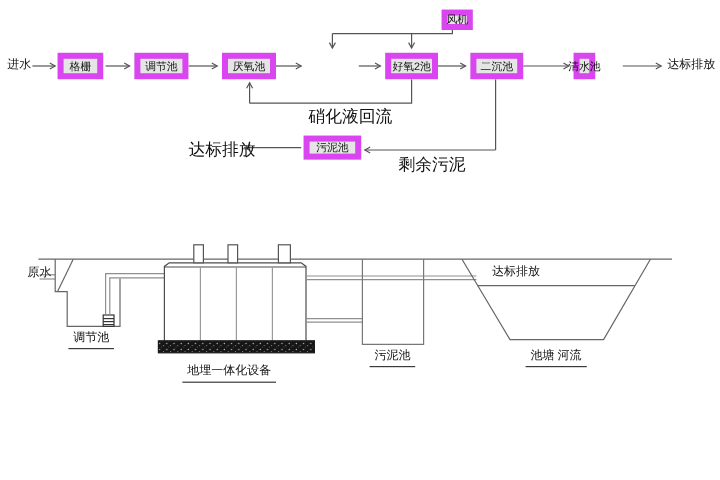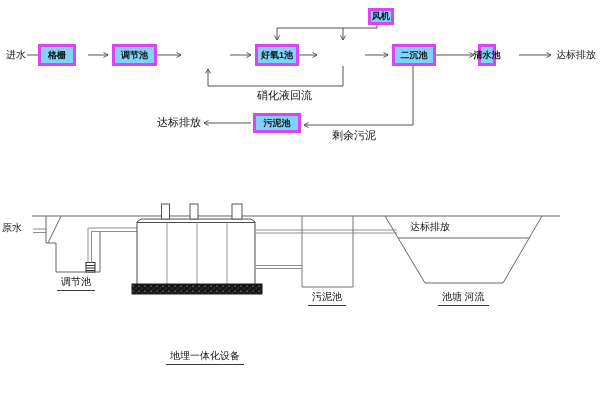--- a/index.html
+++ b/index.html
@@ -1,23 +1,23 @@
 <!DOCTYPE html>
 <html><head>
 <meta charset="utf-8">
 <style>
   html,body{margin:0;padding:0;background:#fff;}
   .stage{position:relative;width:600px;height:400px;background:#ffffff;
          font-family:"Liberation Sans",sans-serif;overflow:hidden;}
   svg.layer{position:absolute;left:0;top:0;}
-  .fb{position:absolute;height:22px;border:3px solid #d946ef;background:#7dd3fc;
+  .fb{position:absolute;height:22px;border:5px solid #d946ef;background:#e5e5e5;
       display:flex;align-items:center;justify-content:center;
-      font-size:9px;color:#111;box-sizing:border-box;white-space:nowrap;z-index:3;font-weight:bold;}
+      font-size:9px;color:#111;box-sizing:border-box;white-space:nowrap;z-index:3;}
   .lbl{position:absolute;font-size:10px;color:#111;white-space:nowrap;line-height:1.15;z-index:3;}
-  .sm{font-size:11px;}
+  .sm{font-size:14px;}
   .ulbl{border-bottom:1px solid #3a3a3a;padding:0 4px 2px 4px;}
 </style>
 </head>
 <body>
 
 <div class="stage">
 
   <svg class="layer" width="600" height="400" viewBox="0 0 600 400">
     <defs>
       <marker id="arr" markerWidth="8" markerHeight="8" refX="5.5" refY="3" orient="auto">
@@ -105,34 +105,35 @@
         <path d="M302,216 L302,287 L353,287 L353,216" stroke="#777"></path>
       </g>
 
       <g>
         <path d="M385,216 L425,283 L503,283 L542,216"></path>
         <line x1="398" y1="238" x2="529" y2="238"></line>
       </g>
     </g>
   </svg>
 
-  <div class="fb" style="left:38px;top:44px;width:38px;">格栅</div>
+  <div class="fb" style="left:48px;top:44px;width:38px;">格栅</div>
   <div class="fb" style="left:112px;top:44px;width:45px;">调节池</div>
-  <div class="fb" style="left:255px;top:44px;width:44px;">好氧1池</div>
+  <div class="fb" style="left:185px;top:44px;width:45px;">厌氧池</div>
+  <div class="fb" style="left:321px;top:44px;width:44px;">好氧2池</div>
   <div class="fb" style="left:392px;top:44px;width:44px;">二沉池</div>
   <div class="fb" style="left:478px;top:44px;width:18px;">清水池</div>
   <div class="fb" style="left:368px;top:8px;width:26px;height:17px;">风机</div>
   <div class="fb" style="left:253px;top:113px;width:48px;height:20px;">污泥池</div>
 
   <div class="lbl" style="left:6px;top:49px;">进水</div>
   <div class="lbl" style="left:556px;top:49px;">达标排放</div>
   <div class="lbl sm" style="left:257px;top:89px;">硝化液回流</div>
   <div class="lbl sm" style="left:332px;top:129px;">剩余污泥</div>
   <div class="lbl sm" style="left:157px;top:116px;">达标排放</div>
 
-  <div class="lbl" style="left:2px;top:222px;">原水</div>
+  <div class="lbl" style="left:23px;top:222px;">原水</div>
   <div class="lbl ulbl" style="left:57px;top:276px;">调节池</div>
-  <div class="lbl ulbl" style="left:166px;top:304px;margin-top:46px;">地埋一体化设备</div>
+  <div class="lbl ulbl" style="left:152px;top:304px;">地埋一体化设备</div>
   <div class="lbl ulbl" style="left:308px;top:291px;">污泥池</div>
   <div class="lbl ulbl" style="left:438px;top:291px;font-family:Liberation Serif, serif;">池塘 河流</div>
   <div class="lbl" style="left:410px;top:221px;">达标排放</div>
 
 </div>
 
 </body></html>

